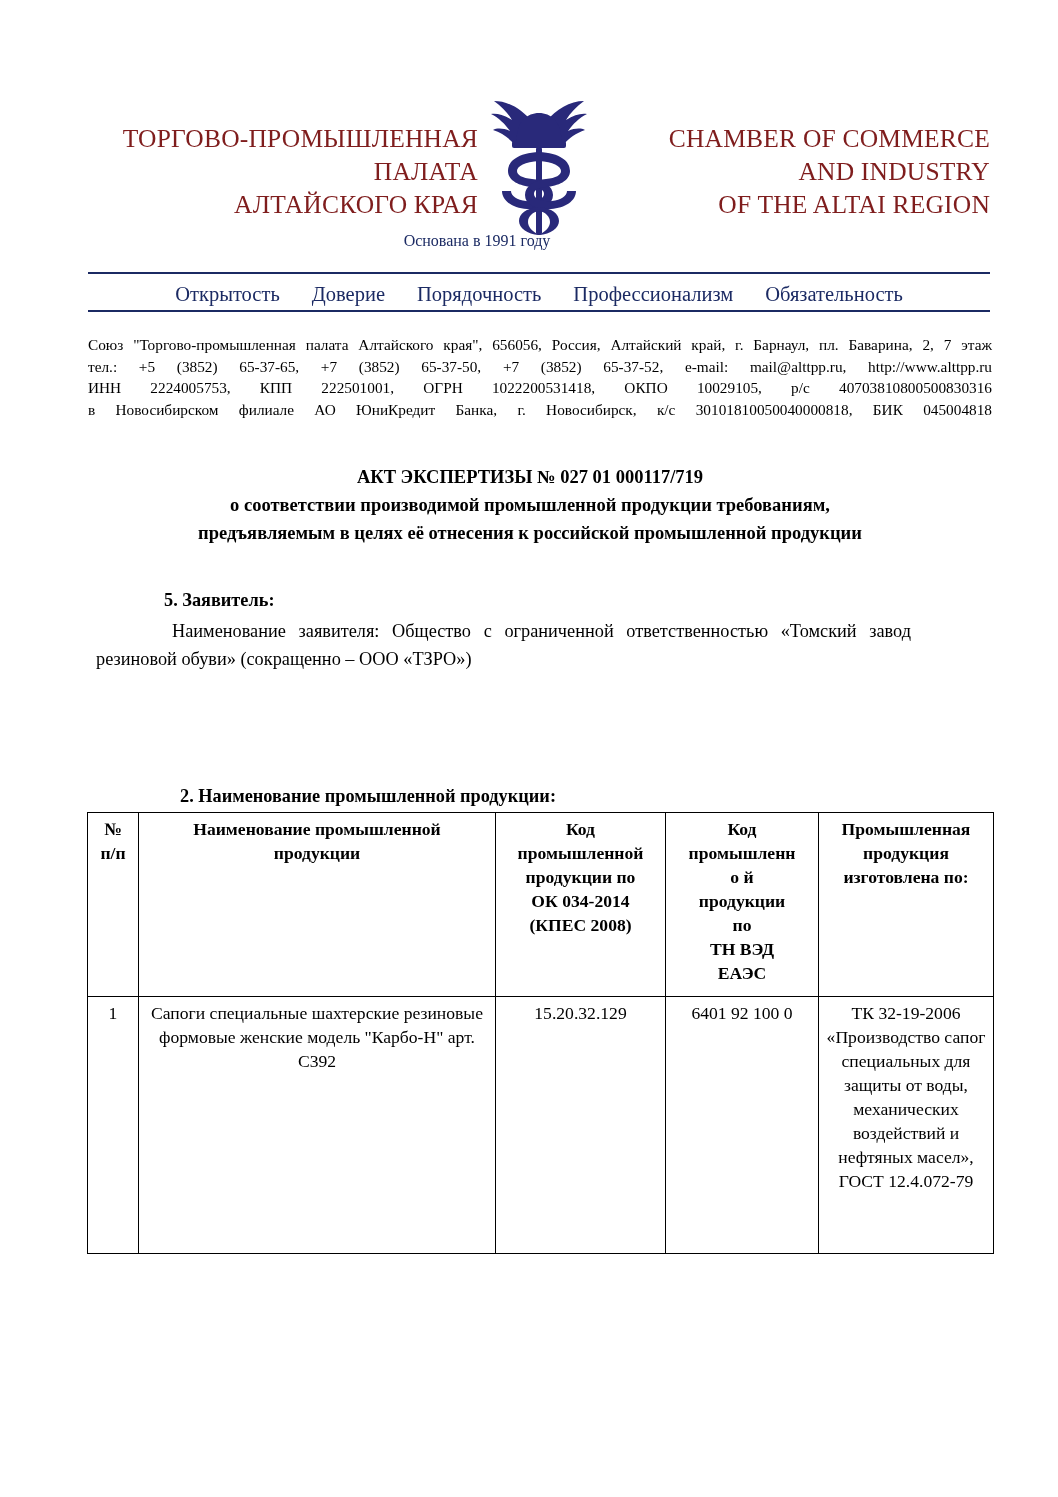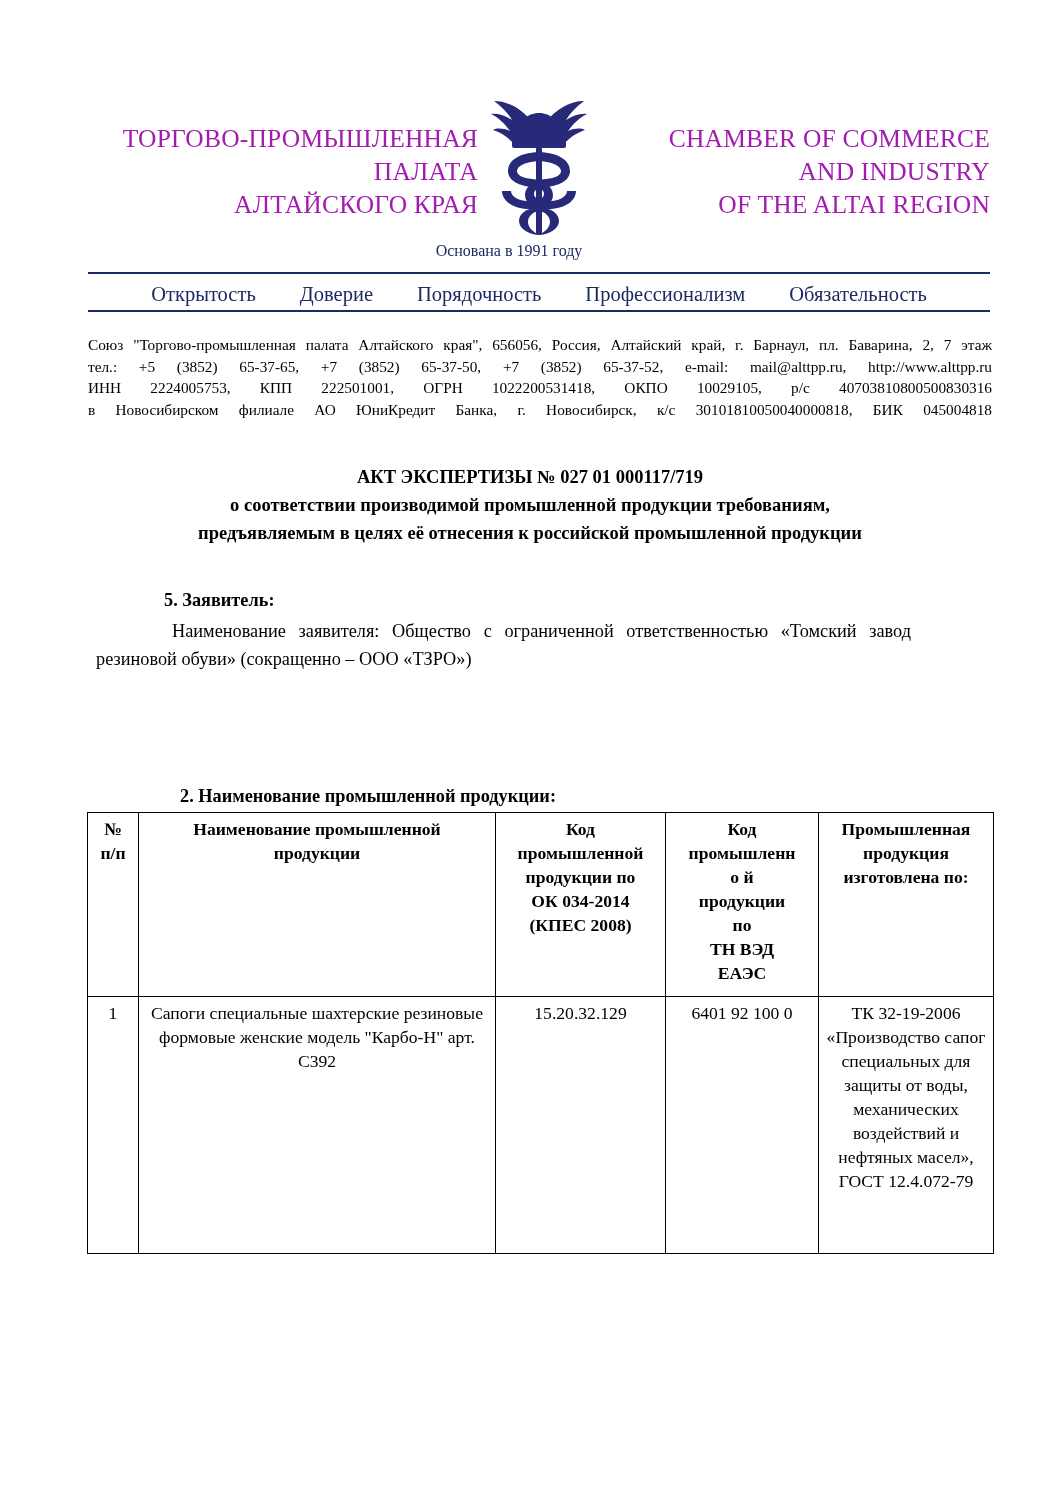--- a/index.html
+++ b/index.html
@@ -28,21 +28,21 @@
     position: absolute;
     left: 88px;
     top: 95px;
     width: 902px;
     height: 145px;
     display: flex;
     align-items: flex-start;
     justify-content: center;
   }
   .lh-col {
-    color: #a21caf;
+    color: #7f1d1d;
     font-family: "Liberation Serif", "DejaVu Serif", serif;
     font-size: 25.5px;
     line-height: 33px;
     letter-spacing: 0.2px;
   }
   .lh-col.left {
     width: 400px;
     text-align: right;
     padding-top: 27px;
     padding-right: 10px;
@@ -58,27 +58,26 @@
   .emblem {
     width: 102px;
     height: 142px;
     flex: 0 0 102px;
     display: block;
   }
 
   .founded {
     position: absolute;
     left: 0;
-    top: 242px;
+    top: 232px;
     width: 954px;
     text-align: center;
     color: #1b2a63;
     font-size: 16px;
     font-family: "Liberation Serif", "DejaVu Serif", serif;
-    margin-left: 32px;
   }
 
   .rule {
     position: absolute;
     left: 88px;
     width: 902px;
     height: 2px;
     background: #1b2a63;
   }
   .rule.top { top: 272px; }
@@ -86,21 +85,21 @@
 
   .motto {
     position: absolute;
     left: 88px;
     top: 279px;
     width: 902px;
     height: 30px;
     display: flex;
     align-items: center;
     justify-content: center;
-    gap: 44px;
+    gap: 32px;
     color: #1b2a63;
     font-size: 20.5px;
     font-family: "Liberation Serif", "DejaVu Serif", serif;
   }
 
   
   .contacts {
     position: absolute;
     left: 88px;
     top: 334px;

